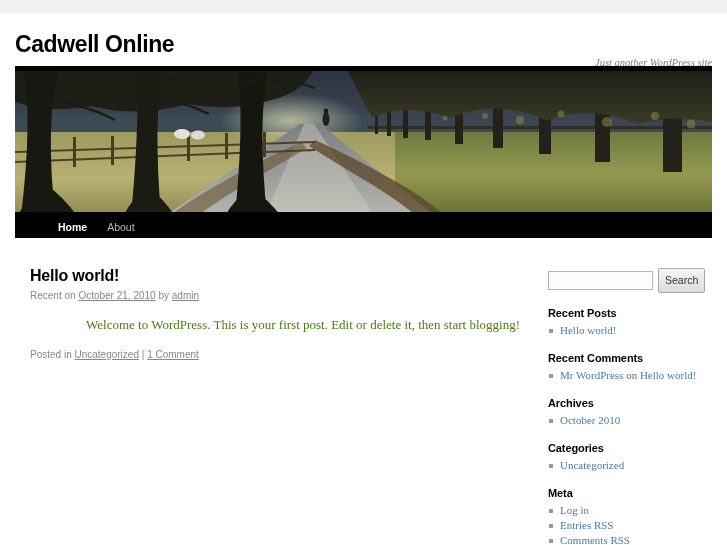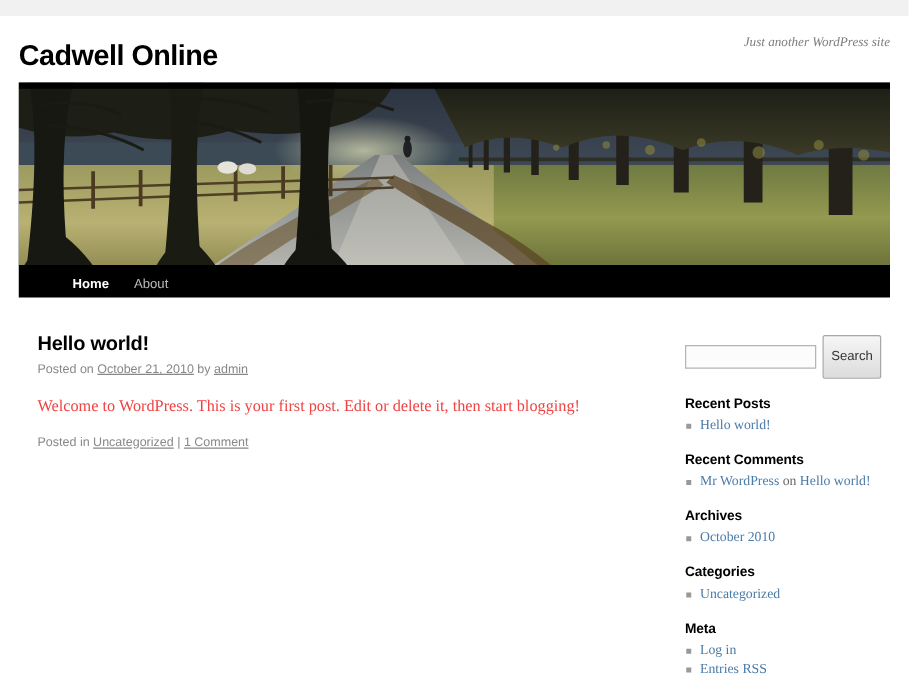--- a/index.html
+++ b/index.html
@@ -50,21 +50,21 @@
     line-height: 1;
     white-space: nowrap;
   }
   #site-title a {
     color: #000000;
     text-decoration: none;
   }
   #site-description {
     position: absolute;
     right: 0;
-    top: 16px;
+    top: 44px;
     font-family: "Liberation Serif", serif;
     font-style: italic;
     font-size: 10.5px;
     color: #7c7c7c;
     white-space: nowrap;
   }
   
   #header-image {
     position: relative;
     width: 697px;
@@ -138,23 +138,24 @@
     line-height: 1.4;
   }
   .entry-meta a {
     color: #888888;
     text-decoration: underline;
     text-align: center;
   }
   .entry-content p {
     font-family: "Liberation Serif", serif;
     font-size: 13px;
-    color: #ef4444;
+    color: #4d7c0f;
     margin: 0 0 14px 0;
     line-height: 1.5;
+    text-align: right;
   }
   .entry-utility {
     font-size: 10px;
     color: #888888;
     font-family: "Liberation Sans", sans-serif;
     margin: 14px 0 0 0;
   }
   .entry-utility a {
     color: #888888;
     text-decoration: underline;
@@ -220,21 +221,21 @@
     background: #fcfcfc;
     font-size: 10px;
     padding: 1px 3px;
     box-sizing: content-box;
     font-family: "Liberation Sans", sans-serif;
     color: #333;
     outline: none;
   }
   #searchsubmit {
     margin-left: 5px;
-    height: 35px;
+    height: 25px;
     padding: 0 6px;
     font-size: 10.5px;
     font-family: "Liberation Sans", sans-serif;
     color: #333333;
     background: linear-gradient(#f6f6f6, #dcdcdc);
     border: 1px solid #a8a8a8;
     border-radius: 2px;
     cursor: pointer;
     line-height: 17px;
   }
@@ -381,21 +382,21 @@
   </div>
 
   <div id="main">
 
     <div id="container">
       <div>
         <h2 class="entry-title">
           <a href="#">Hello world!</a>
         </h2>
         <div class="entry-meta">
-          <span>Posted on </span><a href="#">October 21, 2010</a><span> by </span><a href="#">admin</a>
+          <span>Recent on </span><a href="#">October 21, 2010</a><span> by </span><a href="#">admin</a>
         </div>
         <div class="entry-content">
           <p>Welcome to WordPress. This is your first post. Edit or delete it, then start blogging!</p>
         </div>
         <div class="entry-utility">
           <span>Posted in </span><a href="#">Uncategorized</a><span class="sep"> | </span><a href="#">1 Comment</a>
         </div>
       </div>
     </div>
 

